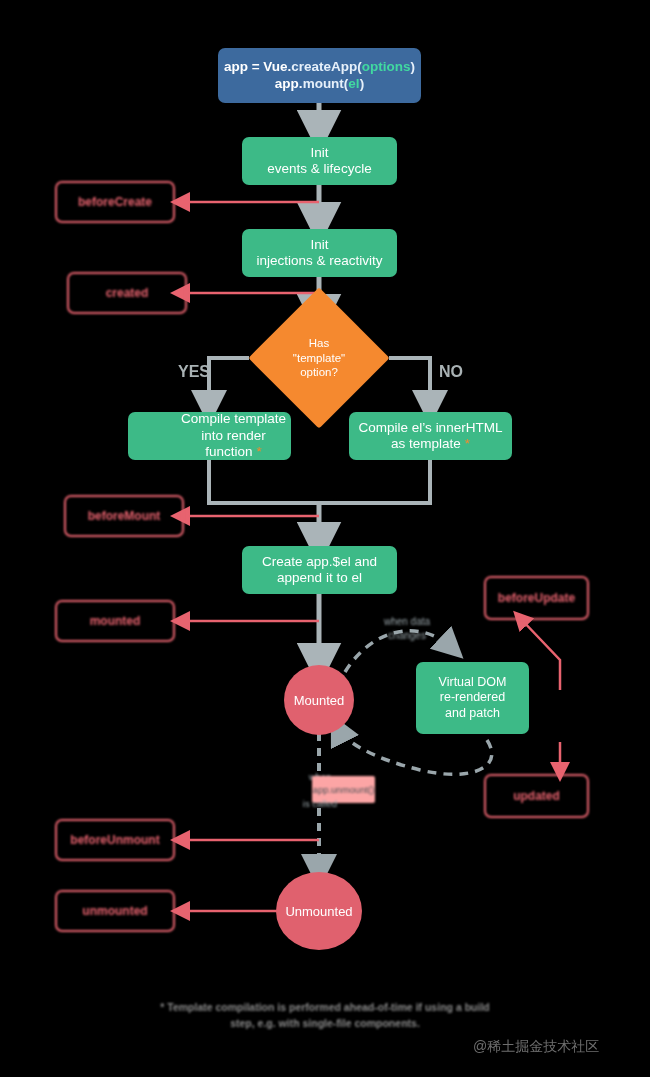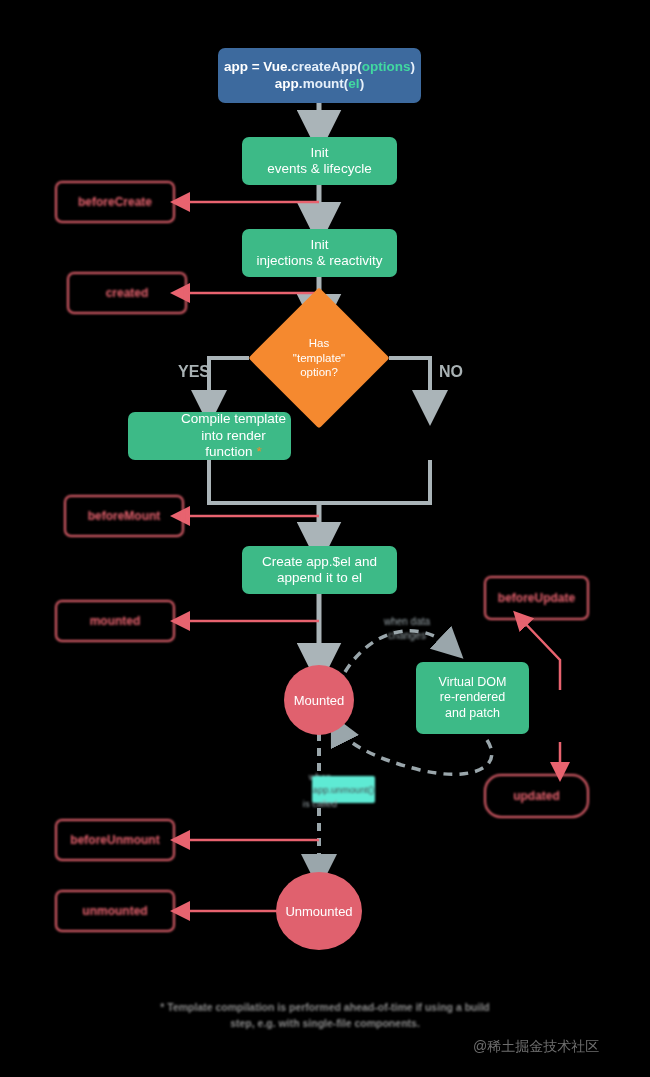--- a/index.html
+++ b/index.html
@@ -116,21 +116,21 @@
   }
   .unmount-label {
     position: absolute;
     color: #9aa6ab;
     font-size: 9.5px;
     text-align: center;
     line-height: 1.4;
     filter: blur(0.9px);
   }
   .unmount-label .code {
-    background: #5eead4;
+    background: #fca5a5;
     color: #4a5256;
     border-radius: 2px;
     padding: 8px 1px;
     margin-left: 47px;
   }
   .asterisk { color: #f5892f; }
   .footnote {
     position: absolute;
     color: #8b8b8b;
     font-size: 10.5px;
@@ -233,20 +233,26 @@
   <div class="edge-label" style="left:178px; top:363px; width:28px;">YES</div>
   <div class="edge-label" style="left:437px; top:363px; width:28px;">NO</div>
 
   <div class="node green" style="left:128px; top:412px; width:163px; height:48px;padding-left:48px;">
     <div>
       <div>Compile template</div>
       <div><span>into render function</span> <span class="asterisk">*</span></div>
     </div>
   </div>
 
+  <div class="node green" style="left:349px; top:412px; width:163px; height:48px;">
+    <div>
+      <div>Compile el’s innerHTML</div>
+      <div><span>as template</span> <span class="asterisk">*</span></div>
+    </div>
+  </div>
 
   <div class="node green" style="left:242px; top:546px; width:155px; height:48px;align-items:center;">
     <div>
       <div>Create app.$el and</div>
       <div>append it to el</div>
     </div>
   </div>
 
   <div class="circle" style="left:284px; top:665px; width:70px; height:70px;">
     <span>Mounted</span>
@@ -288,21 +294,21 @@
   </div>
 
   <div class="hook" style="left:55px; top:600px; width:120px; height:42px;">
     <span>mounted</span>
   </div>
 
   <div class="hook" style="left:484px; top:576px; width:105px; height:44px;">
     <span>beforeUpdate</span>
   </div>
 
-  <div class="hook" style="left:484px; top:774px; width:105px; height:44px;border-radius:17px;">
+  <div class="hook" style="left:484px; top:774px; width:105px; height:44px;">
     <span>updated</span>
   </div>
 
   <div class="hook" style="left:55px; top:819px; width:120px; height:42px;">
     <span>beforeUnmount</span>
   </div>
 
   <div class="hook" style="left:55px; top:890px; width:120px; height:42px;">
     <span>unmounted</span>
   </div>

